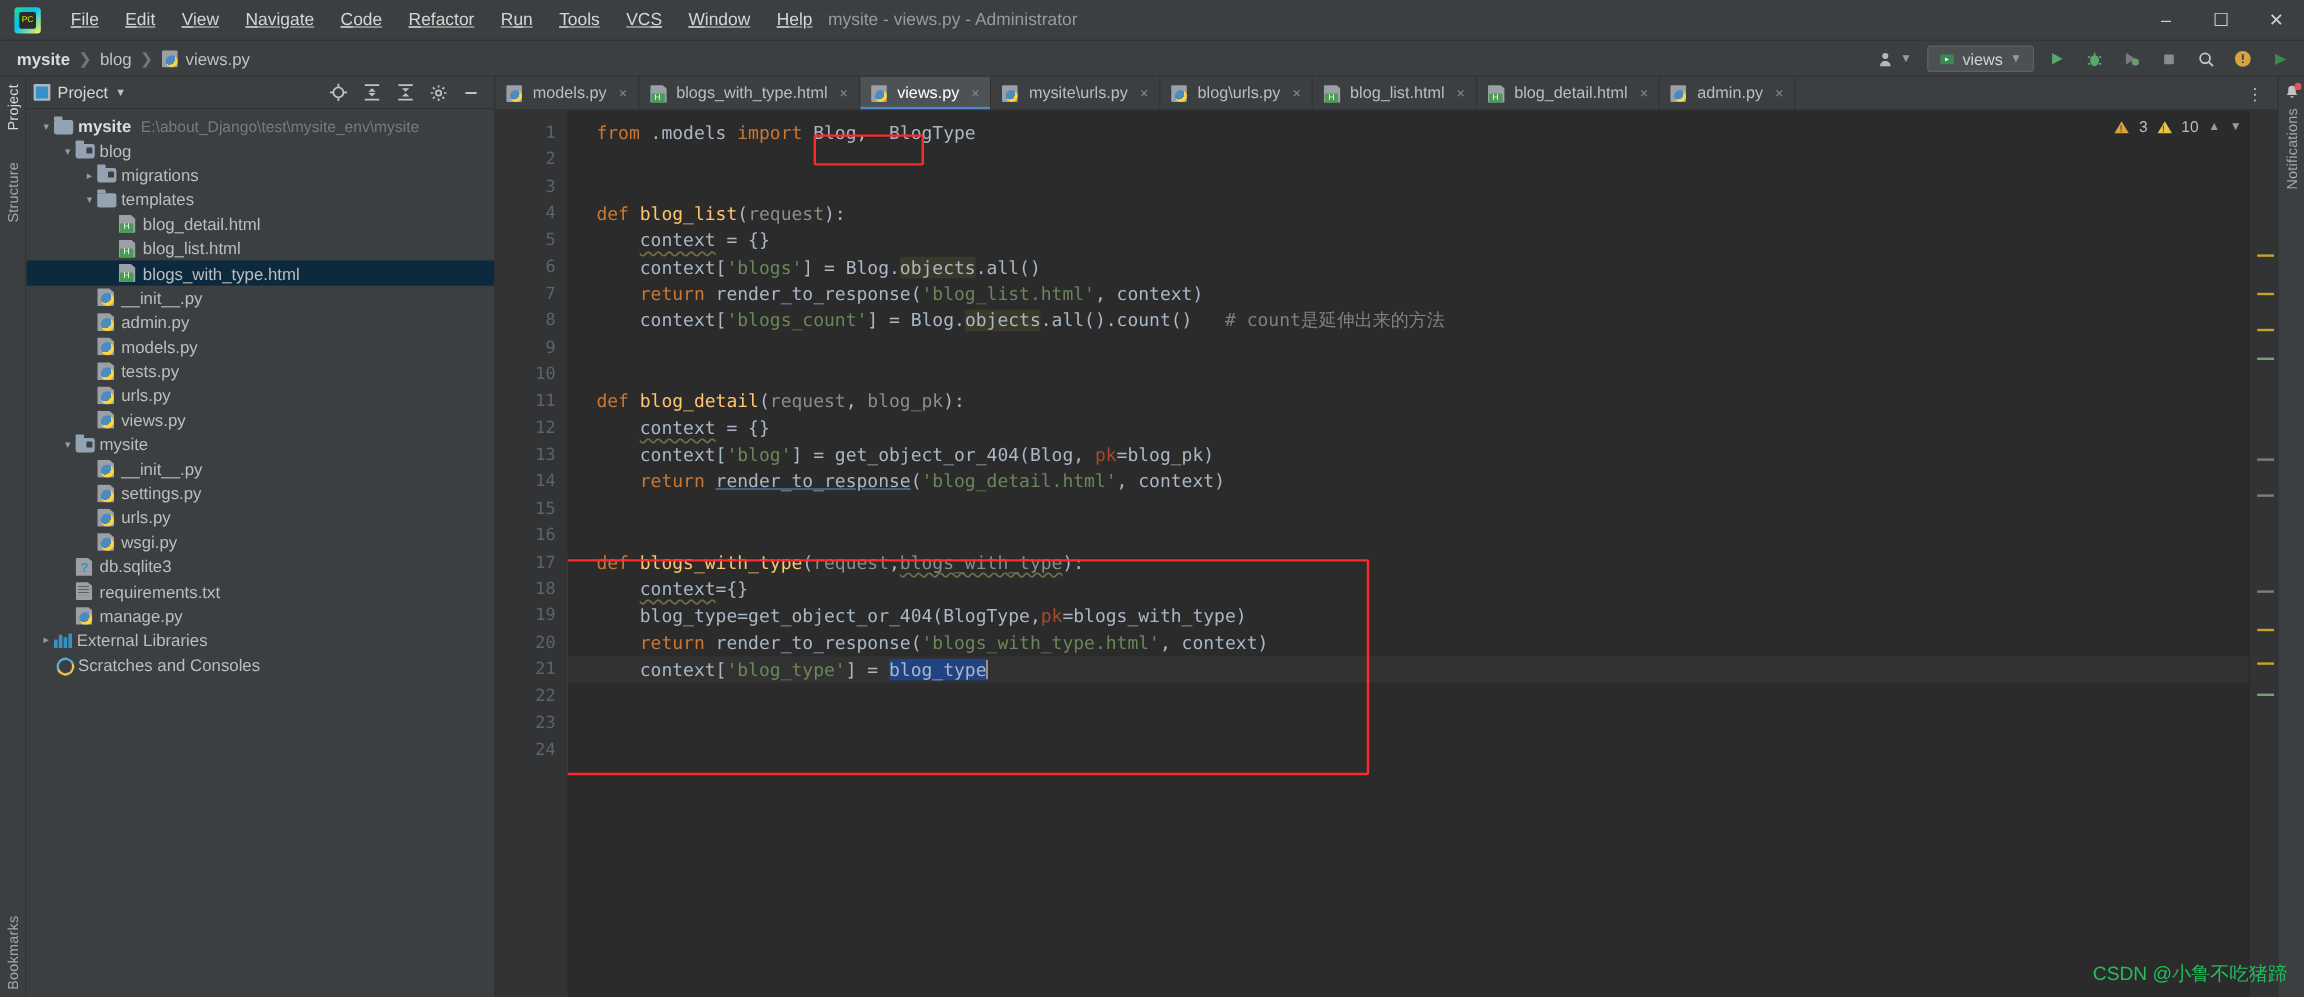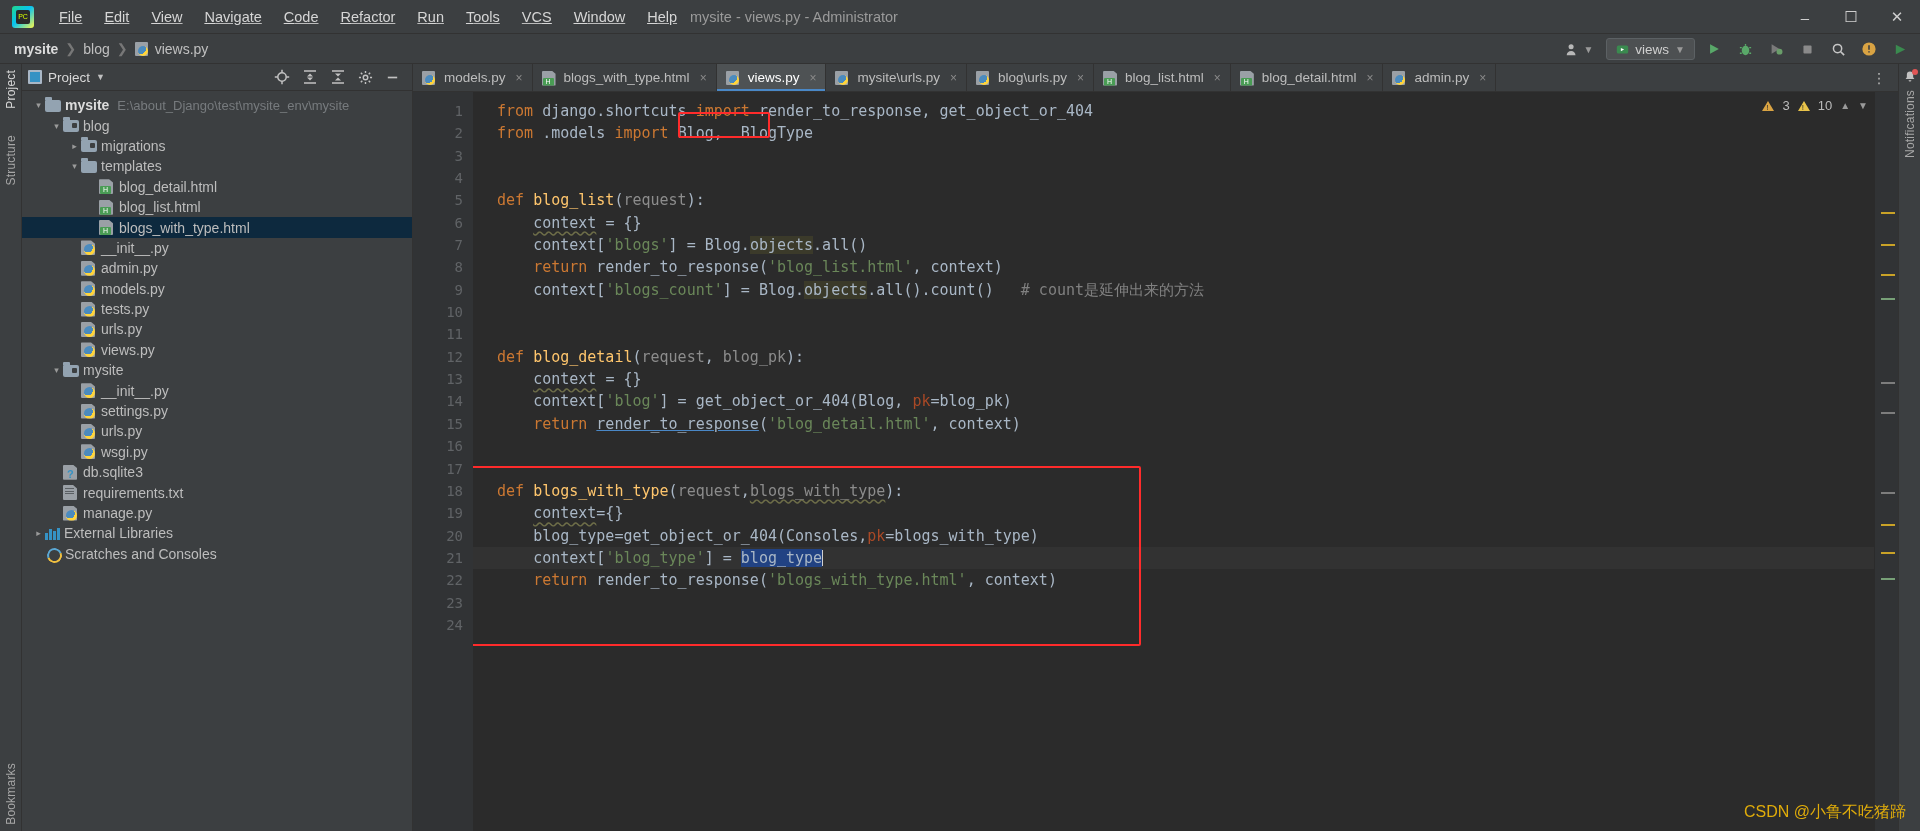--- a/index.html
+++ b/index.html
@@ -222,21 +222,21 @@
     width:22px; background:#3c3f41; border-left:1px solid #323232;
     display:flex; flex-direction:column; align-items:center; padding:6px 0; flex:none;
   }
   .bell { position:relative; width:14px; height:14px; margin-bottom:6px; }
   .bell:after {
     content:""; position:absolute; right:-1px; top:-1px; width:6px; height:6px;
     background:#e05555; border-radius:50%;
   }
 
   .watermark {
-    position:absolute; right:14px; bottom:8px; font-size:16px; color:#eab308; opacity:.95;
+    position:absolute; right:14px; bottom:8px; font-size:16px; color:#22c55e; opacity:.95;
     font-family:"Liberation Sans", sans-serif;
   }
 </style>
 </head>
 <body>
 
 <div class="app">
 
   <div class="titlebar">
     <div class="pc-logo">
@@ -621,42 +621,41 @@
             <div>18<span class="fold">−</span></div>
             <div>19</div>
             <div>20</div>
             <div>21</div>
             <div>22</div>
             <div>23</div>
             <div>24</div>
           </div>
         <div class="code">
 
-          <div class="ln"><span class="kw">from</span> <span class="pl">django.shortcuts</span> <span class="kw">import</span> <span class="pl">render_to_response</span><span class="pl">,</span> <span class="pl">get_object_or_404</span></div>
           <div class="ln"><span class="kw">from</span> <span class="pl">.models</span> <span class="kw">import</span> <span class="pl">Blog</span><span class="pl">,</span>  <span class="pl">BlogType</span></div>
           <div class="ln"> </div>
           <div class="ln"> </div>
           <div class="ln"><span class="kw">def</span> <span class="fn">blog_list</span><span class="pl">(</span><span class="gray">request</span><span class="pl">):</span></div>
           <div class="ln">    <span class="pl squig">context</span> <span class="pl">= {}</span></div>
           <div class="ln">    <span class="pl">context[</span><span class="str">'blogs'</span><span class="pl">] = Blog.</span><span class="pl objhl">objects</span><span class="pl">.all()</span></div>
           <div class="ln">    <span class="kw">return</span> <span class="pl">render_to_response(</span><span class="str">'blog_list.html'</span><span class="pl">, context)</span></div>
           <div class="ln">    <span class="pl">context[</span><span class="str">'blogs_count'</span><span class="pl">] = Blog.</span><span class="pl objhl">objects</span><span class="pl">.all().count()</span>   <span class="cmt"># count是延伸出来的方法</span></div>
           <div class="ln"> </div>
           <div class="ln"> </div>
           <div class="ln"><span class="kw">def</span> <span class="fn">blog_detail</span><span class="pl">(</span><span class="gray">request</span><span class="pl">, </span><span class="gray">blog_pk</span><span class="pl">):</span></div>
           <div class="ln">    <span class="pl squig">context</span> <span class="pl">= {}</span></div>
           <div class="ln">    <span class="pl">context[</span><span class="str">'blog'</span><span class="pl">] = get_object_or_404(Blog, </span><span class="kwarg">pk</span><span class="pl">=blog_pk)</span></div>
           <div class="ln">    <span class="kw">return</span> <span class="lnk">render_to_response</span><span class="pl">(</span><span class="str">'blog_detail.html'</span><span class="pl">, context)</span></div>
           <div class="ln"> </div>
           <div class="ln"> </div>
           <div class="ln"><span class="kw">def</span> <span class="fn">blogs_with_type</span><span class="pl">(</span><span class="gray">request</span><span class="pl">,</span><span class="gray squig">blogs_with_type</span><span class="pl">):</span></div>
           <div class="ln">    <span class="pl squig">context</span><span class="pl">={}</span></div>
-          <div class="ln">    <span class="pl">blog_type=get_object_or_404(Consoles,</span><span class="kwarg">pk</span><span class="pl">=blogs_with_type)</span></div>
+          <div class="ln">    <span class="pl">blog_type=get_object_or_404(BlogType,</span><span class="kwarg">pk</span><span class="pl">=blogs_with_type)</span></div>
+          <div class="ln">    <span class="kw">return</span> <span class="pl">render_to_response(</span><span class="str">'blogs_with_type.html'</span><span class="pl">, context)</span></div>
           <div class="ln cur">    <span class="pl">context[</span><span class="str">'blog_type'</span><span class="pl">] = </span><span class="pl sel-tok">blog_type</span><span class="caret"></span></div>
-          <div class="ln">    <span class="kw">return</span> <span class="pl">render_to_response(</span><span class="str">'blogs_with_type.html'</span><span class="pl">, context)</span></div>
           <div class="ln"> </div>
 
           <div class="redbox" style="left:205px; top:20px; width:92px; height:26px;"></div>
           <div class="redbox" style="left:-2px; top:374px; width:670px; height:180px;"></div>
         </div>
 
         <div class="insp">
           <span class="warn-t"></span>
           <span>3</span>
           <span class="warn-t warn-y"></span>

